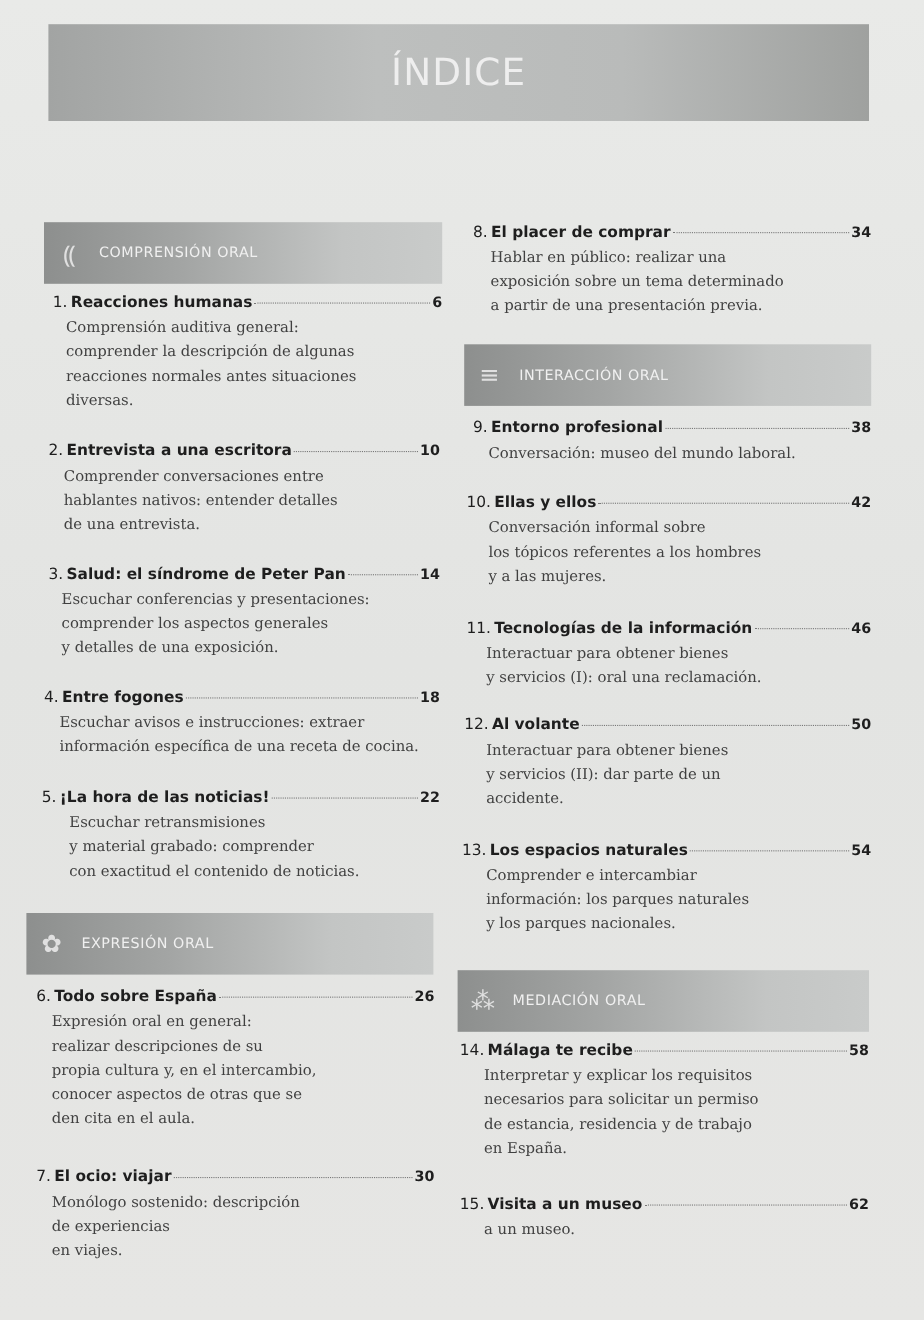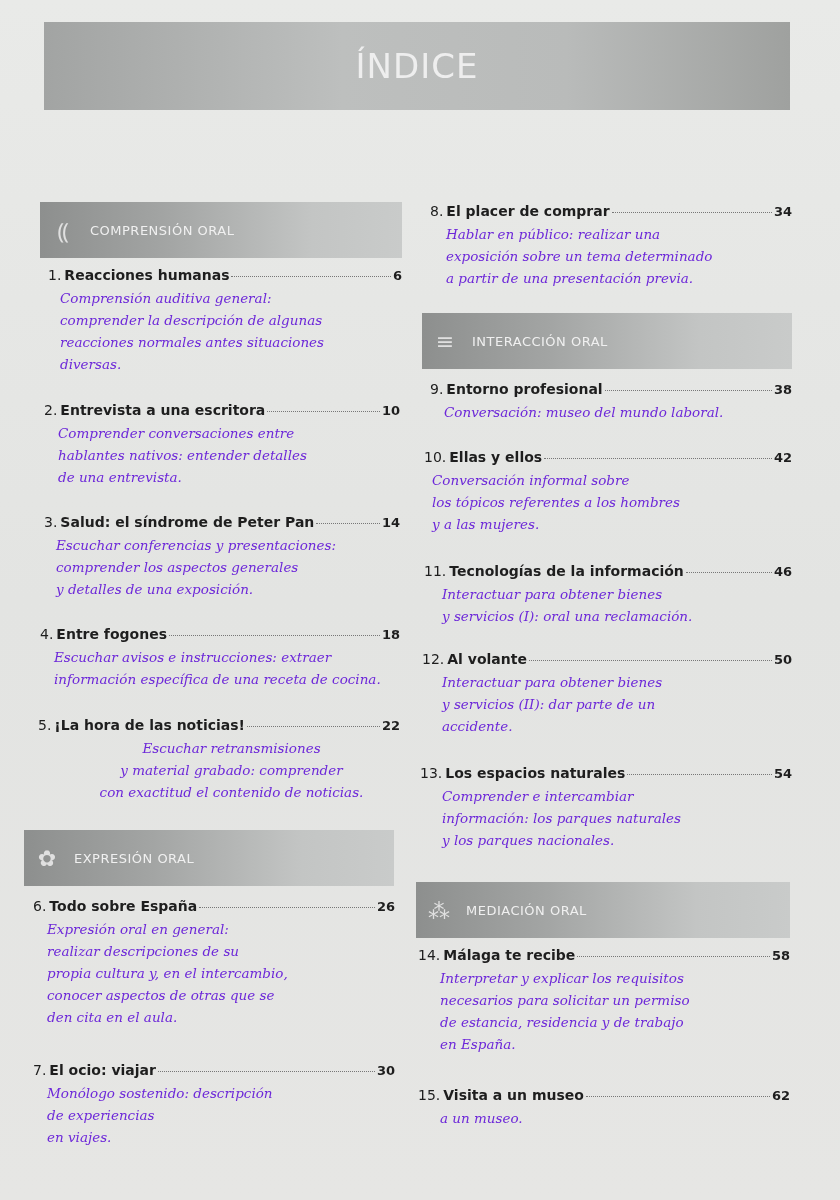--- a/index.html
+++ b/index.html
@@ -42,21 +42,21 @@
     font-family:"DejaVu Sans", sans-serif; font-size:14px; color:#1e1e1e;
   }
   .entry .head .num { font-weight:normal; margin-right:3px; }
   .entry .head .name { font-weight:bold; white-space:nowrap; }
   .entry .head .dots {
     flex:1; border-bottom:1px dotted #777; margin:0 2px; transform:translateY(-3px);
   }
   .entry .head .page { font-weight:bold; font-size:13px; }
   .entry .desc {
     margin-left:24px; margin-top:4px;
-    font-size:13.5px; line-height:22px; color:#6d28d9;font-style:italic;
+    font-size:13.5px; line-height:22px; color:#404040;
   }
   .entry .desc div { white-space:nowrap; }
 </style>
 </head>
 <body>
 
 <div class="page-bg"></div>
 
 <div class="title-banner">
   <span class="title">ÍNDICE</span>
@@ -135,21 +135,21 @@
   </div>
 </div>
 
 <div class="entry" style="left:38px; top:717px; width:362px;">
   <div class="head">
       <span class="num">5.</span>
       <span class="name">¡La hora de las noticias!</span>
       <span class="dots"></span>
       <span class="page">22</span>
     </div>
-  <div class="desc" style="margin-left:25px;text-align:center;">
+  <div class="desc" style="margin-left:25px;">
     <div>Escuchar retransmisiones</div>
     <div>y material grabado: comprender</div>
     <div>con exactitud el contenido de noticias.</div>
   </div>
 </div>
 
 <div class="entry" style="left:33px; top:898px; width:362px;">
   <div class="head">
       <span class="num">6.</span>
       <span class="name">Todo sobre España</span>
@@ -205,21 +205,21 @@
   </div>
 </div>
 
 <div class="entry" style="left:424px; top:449px; width:368px;">
   <div class="head">
       <span class="num">10.</span>
       <span class="name">Ellas y ellos</span>
       <span class="dots"></span>
       <span class="page">42</span>
     </div>
-  <div class="desc" style="margin-left:8px;">
+  <div class="desc" style="margin-left:20px;">
     <div>Conversación informal sobre</div>
     <div>los tópicos referentes a los hombres</div>
     <div>y a las mujeres.</div>
   </div>
 </div>
 
 <div class="entry" style="left:424px; top:563px; width:368px;">
   <div class="head">
       <span class="num">11.</span>
       <span class="name">Tecnologías de la información</span>

